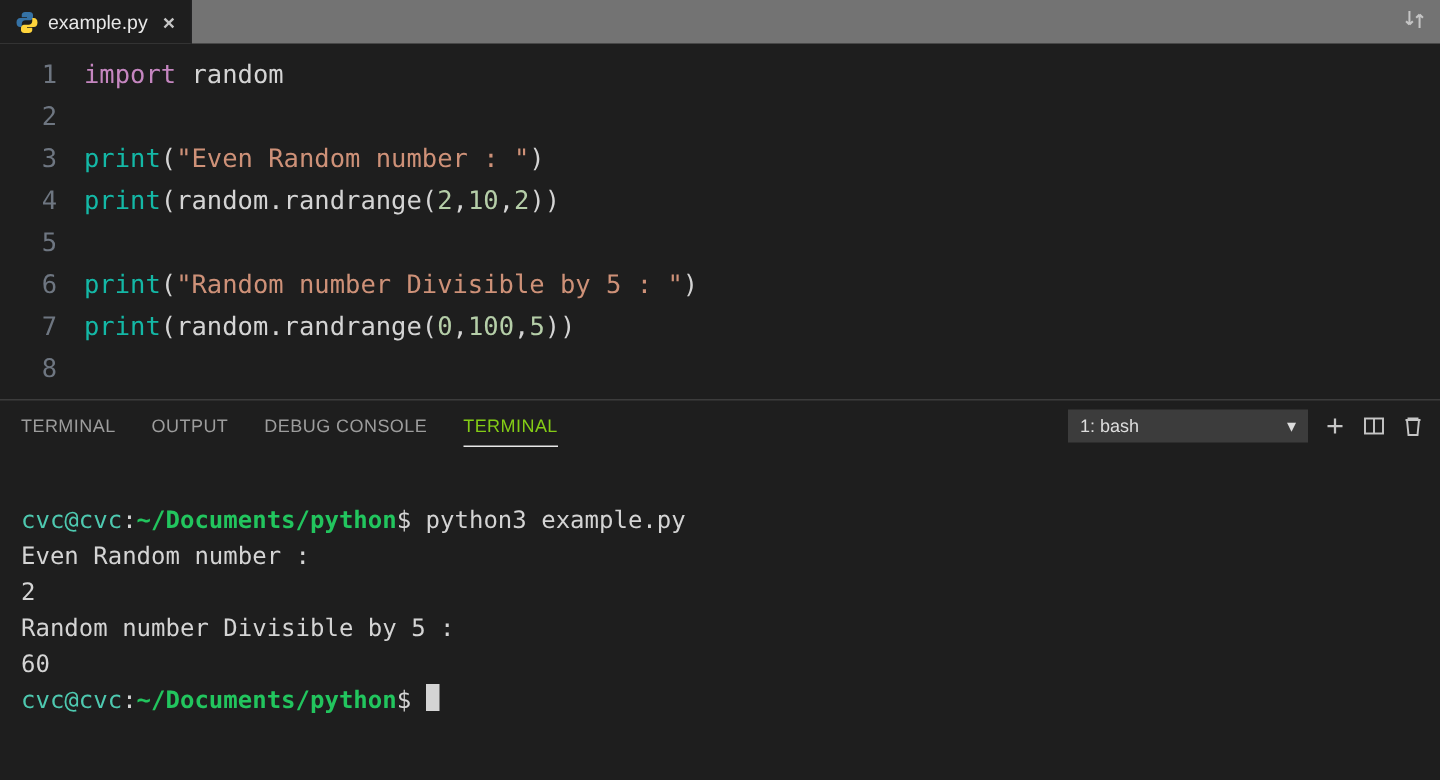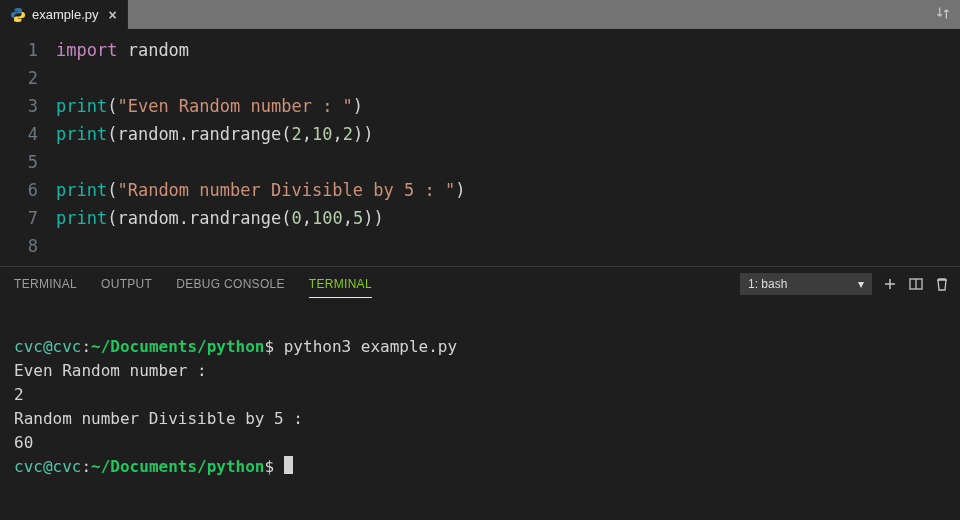--- a/index.html
+++ b/index.html
@@ -105,21 +105,21 @@
     padding-bottom: 6px;
     margin-bottom: -7px;
   }
   .panel-right {
     position: absolute;
     right: 10px; top: 0; bottom: 0;
     display: flex; align-items: center; gap: 10px;
   }
   .term-select {
     height: 22px;
-    width: 132px;
+    width: 160px;
     background: #3c3c3c;
     color: #ddd;
     display: flex; align-items: center; justify-content: space-between;
     padding: 0 8px;
     font-family: "Segoe UI", Arial, sans-serif;
     font-size: 12px;
     cursor: pointer;
   }
   .panel-icon {
     color: #c5c5c5;

